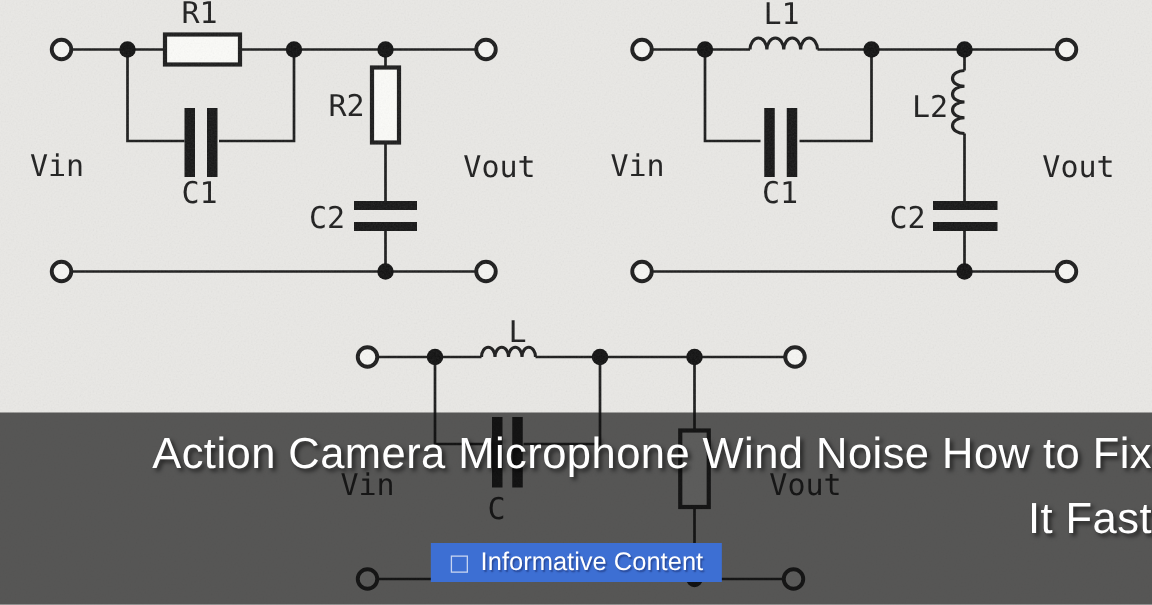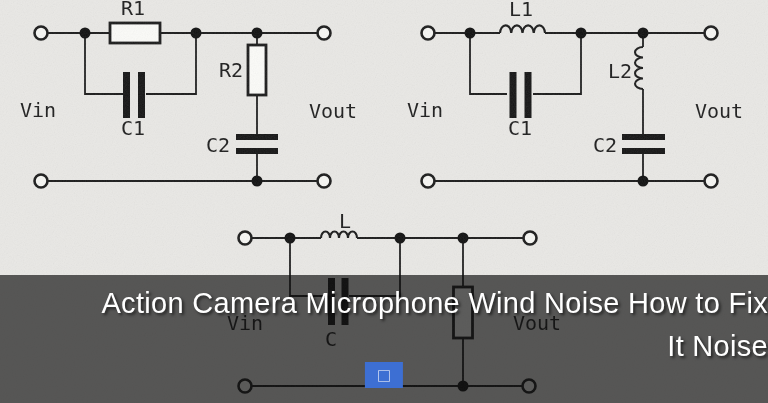--- a/index.html
+++ b/index.html
@@ -115,20 +115,21 @@
           <feFuncA type="linear" slope="0.12" intercept="0"></feFuncA>
         </feComponentTransfer>
     </filter>
     <rect width="768" height="403" filter="url(#grain)"></rect>
   </svg>
 
   <div class="overlay-band"></div>
 
   <div class="title">
     <div>Action Camera Microphone Wind Noise How to Fix</div>
-    <div>It Noise</div>
+    <div>It Fast</div>
   </div>
 
   <div class="badge">
     <span class="glyph">□</span>
+    <span>Informative Content</span>
   </div>
 
 </div>
 
 </body></html>

